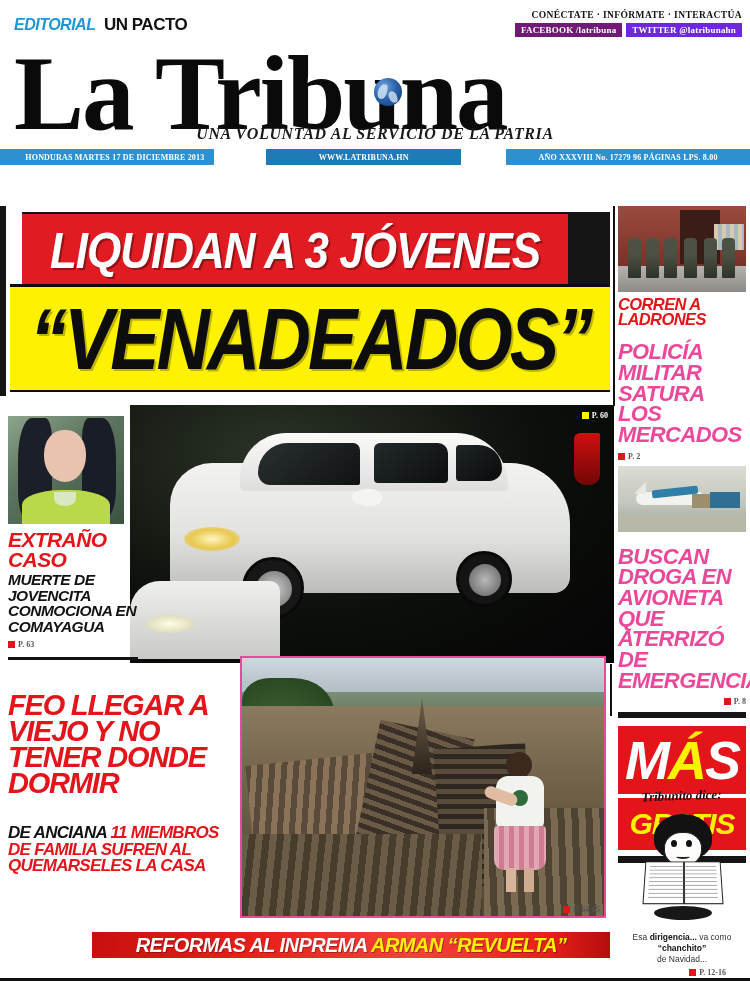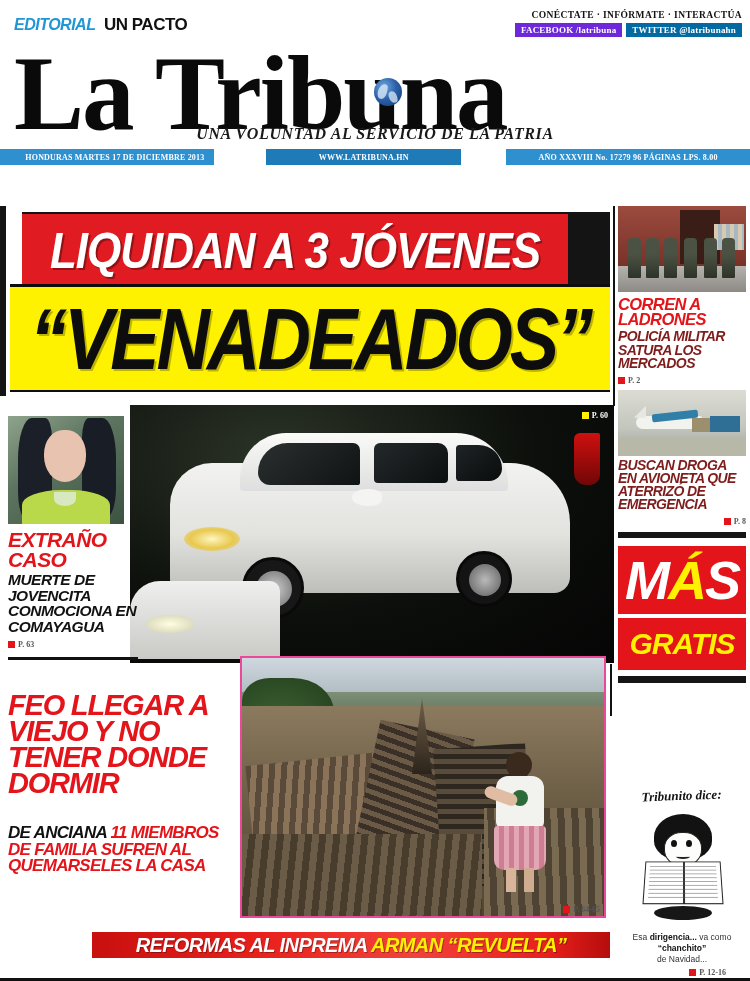--- a/index.html
+++ b/index.html
@@ -21,25 +21,25 @@
     font-size:17px; font-weight:bold; color:#111;
     letter-spacing:-0.5px;
   }
   .social-block { position:absolute; right:8px; top:10px; text-align:right; }
   .social-tag {
     font-size:9.5px; font-weight:bold; color:#111;
     letter-spacing:0.4px; font-family:"Liberation Serif", serif;
   }
   .social-pills { display:flex; gap:4px; margin-top:3px; }
   .pill {
-    background:#6d28d9; color:#fff; font-size:9px; font-weight:bold;
+    background:#701a75; color:#fff; font-size:9px; font-weight:bold;
     padding:2px 6px; letter-spacing:0.2px;
     font-family:"Liberation Serif", serif;
   }
-  .pill.twitter { background:#0369a1; }
+  .pill.twitter { background:#6d28d9; }
 
   
   .masthead { position:relative; height:105px; }
   .logo-text {
     position:absolute; left:14px; top:-6px;
     font-family:"Liberation Serif", serif;
     font-weight:bold; font-size:105px; color:#0a0a0a;
     letter-spacing:-2px; line-height:1.15;
   }
   .globe {
@@ -283,22 +283,22 @@
   .r-photo1 .cop { position:absolute; bottom:14px; width:13px; height:40px;
     background:linear-gradient(180deg,#4c5243 0 40%,#2e3329 100%); border-radius:4px 4px 1px 1px; }
   .r-photo1 .c1{left:10px}.r-photo1 .c2{left:28px}.r-photo1 .c3{left:46px}
   .r-photo1 .c4{left:66px}.r-photo1 .c5{left:86px}.r-photo1 .c6{left:104px}
 
   .r-hl-red {
     color:#e3141a; font-size:16.5px; font-weight:bold; font-style:italic;
     line-height:0.92; letter-spacing:-0.6px; margin-top:5px;
   }
   .r-hl-black {
-    color:#7f1d1d; font-size:14px; font-weight:bold; font-style:italic;
-    line-height:0.94; letter-spacing:-0.6px; margin-top:3px;
+    color:#ec4899; font-size:22px; font-weight:bold; font-style:italic;
+    line-height:0.94; letter-spacing:-0.6px; margin-top:15px;
   }
 
   .r-photo2 { width:128px; height:66px; overflow:hidden; position:relative; margin-top:5px; background:#aeb3ae; }
   .r-photo2 .sky { position:absolute; inset:0; background:linear-gradient(180deg,#dcdcd4 0%,#c2c6bd 58%,#9aa096 100%); }
   .r-photo2 .grass { position:absolute; left:0; right:0; bottom:0; height:18px; background:#b8b8a8; }
   .r-photo2 .plane-b { position:absolute; left:18px; top:26px; width:66px; height:13px;
     background:#f2f2ee; border-radius:8px 3px 3px 8px; }
   .r-photo2 .plane-w { position:absolute; left:34px; top:22px; width:46px; height:8px;
     background:#2f7fa8; transform:rotate(-6deg); border-radius:2px; }
   .r-photo2 .plane-t { position:absolute; left:16px; top:16px; width:12px; height:12px;

